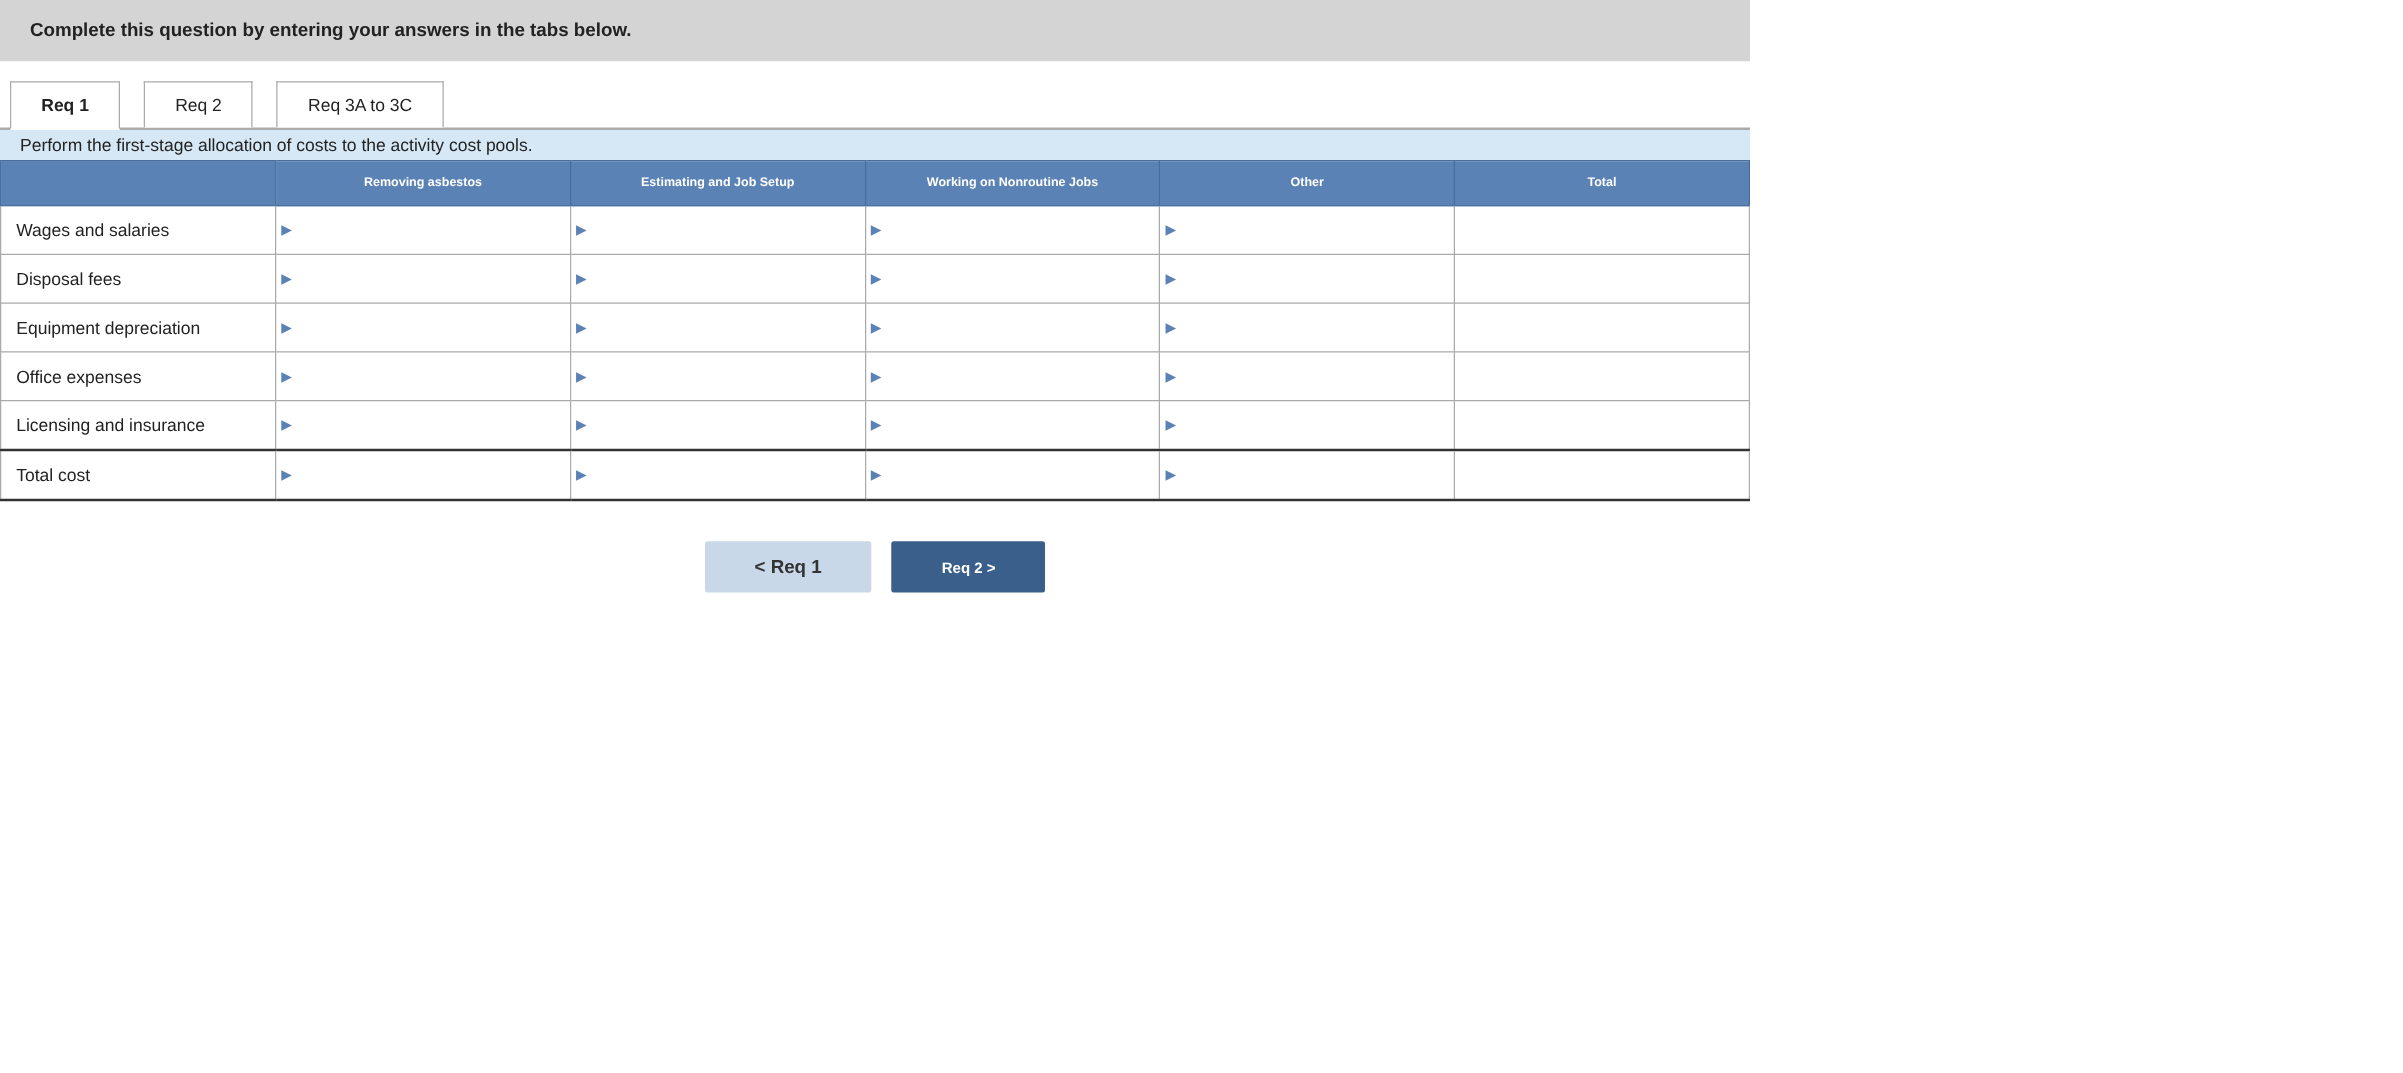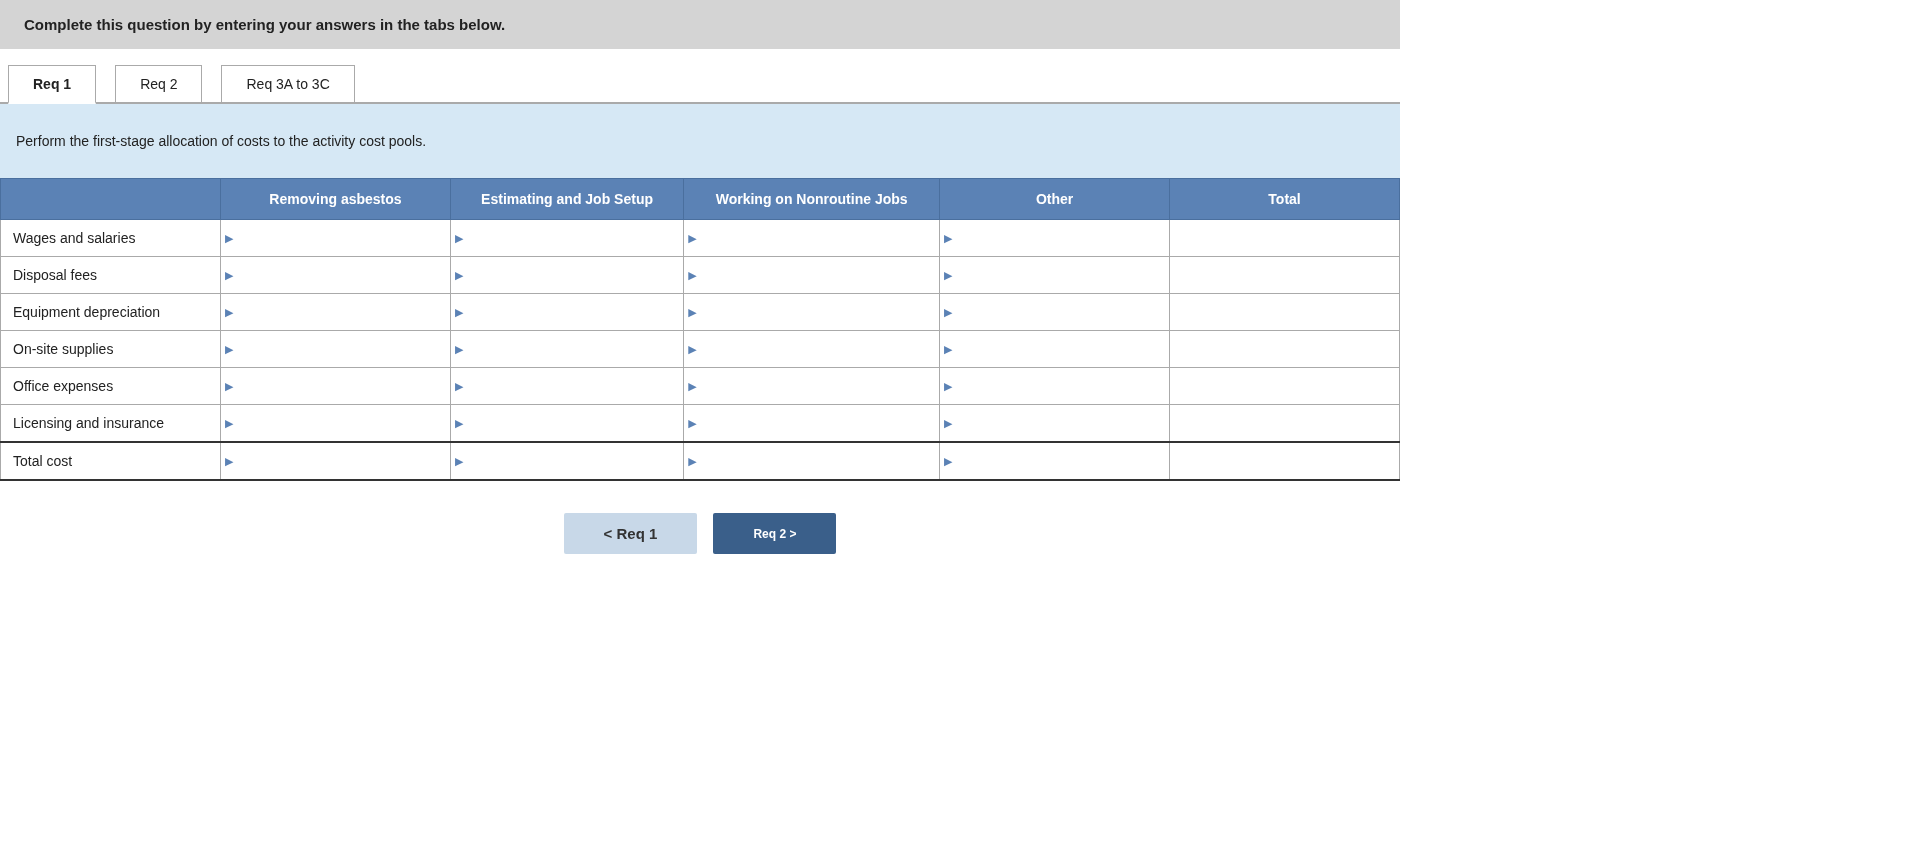--- a/index.html
+++ b/index.html
@@ -35,21 +35,21 @@
 
     .tab.active {
       font-weight: bold;
       background: #fff;
       border-bottom: 2px solid #fff;
       margin-bottom: -2px;
     }
 
     .section-instruction {
       background: #d6e8f5;
-      padding: 29px 16px;
+      padding: 4px 16px;
       font-size: 14px;
       margin-bottom: 0;
     }
 
     .table-container {
       padding: 0 0 16px 0;
       overflow-x: auto;
     }
 
     table {
@@ -60,41 +60,41 @@
 
     thead tr {
       background: #5b82b5;
       color: #fff;
     }
 
     thead th {
       padding: 12px 16px;
       text-align: center;
       font-weight: bold;
-      font-size: 14px;
+      font-size: 10px;
       border: 1px solid #4a6f9e;
     }
 
     thead th:first-child {
       background: #5b82b5;
       width: 220px;
       text-align: left;
     }
 
     tbody tr {
       border-bottom: 1px solid #ccc;
     }
 
     tbody tr td {
       padding: 0;
       border: 1px solid #aaa;
     }
 
     tbody tr td:first-child {
-      padding: 0 12px;
+      padding: 11px 12px;
       border: 1px solid #aaa;
       background: #fff;
       min-width: 220px;
     }
 
     .last-row td {
       border-top: 2px solid #333;
       border-bottom: 2px solid #333;
     }
 
@@ -244,38 +244,20 @@
               <div class="input-cell"><input type="text" style=""></div>
             </td>
             <td>
               <div class="input-cell"><input type="text" style=""></div>
             </td>
             <td class="total-col">
               <div class="input-cell"><input type="text" style=""></div>
             </td>
           </tr>
           <tr>
-            <td>On-site supplies</td>
-            <td>
-              <div class="input-cell"><input type="text" style=""></div>
-            </td>
-            <td>
-              <div class="input-cell"><input type="text" style=""></div>
-            </td>
-            <td>
-              <div class="input-cell"><input type="text" style=""></div>
-            </td>
-            <td>
-              <div class="input-cell"><input type="text" style=""></div>
-            </td>
-            <td class="total-col">
-              <div class="input-cell"><input type="text" style=""></div>
-            </td>
-          </tr>
-          <tr>
             <td>Office expenses</td>
             <td>
               <div class="input-cell"><input type="text" style=""></div>
             </td>
             <td>
               <div class="input-cell"><input type="text" style=""></div>
             </td>
             <td>
               <div class="input-cell"><input type="text" style=""></div>
             </td>

